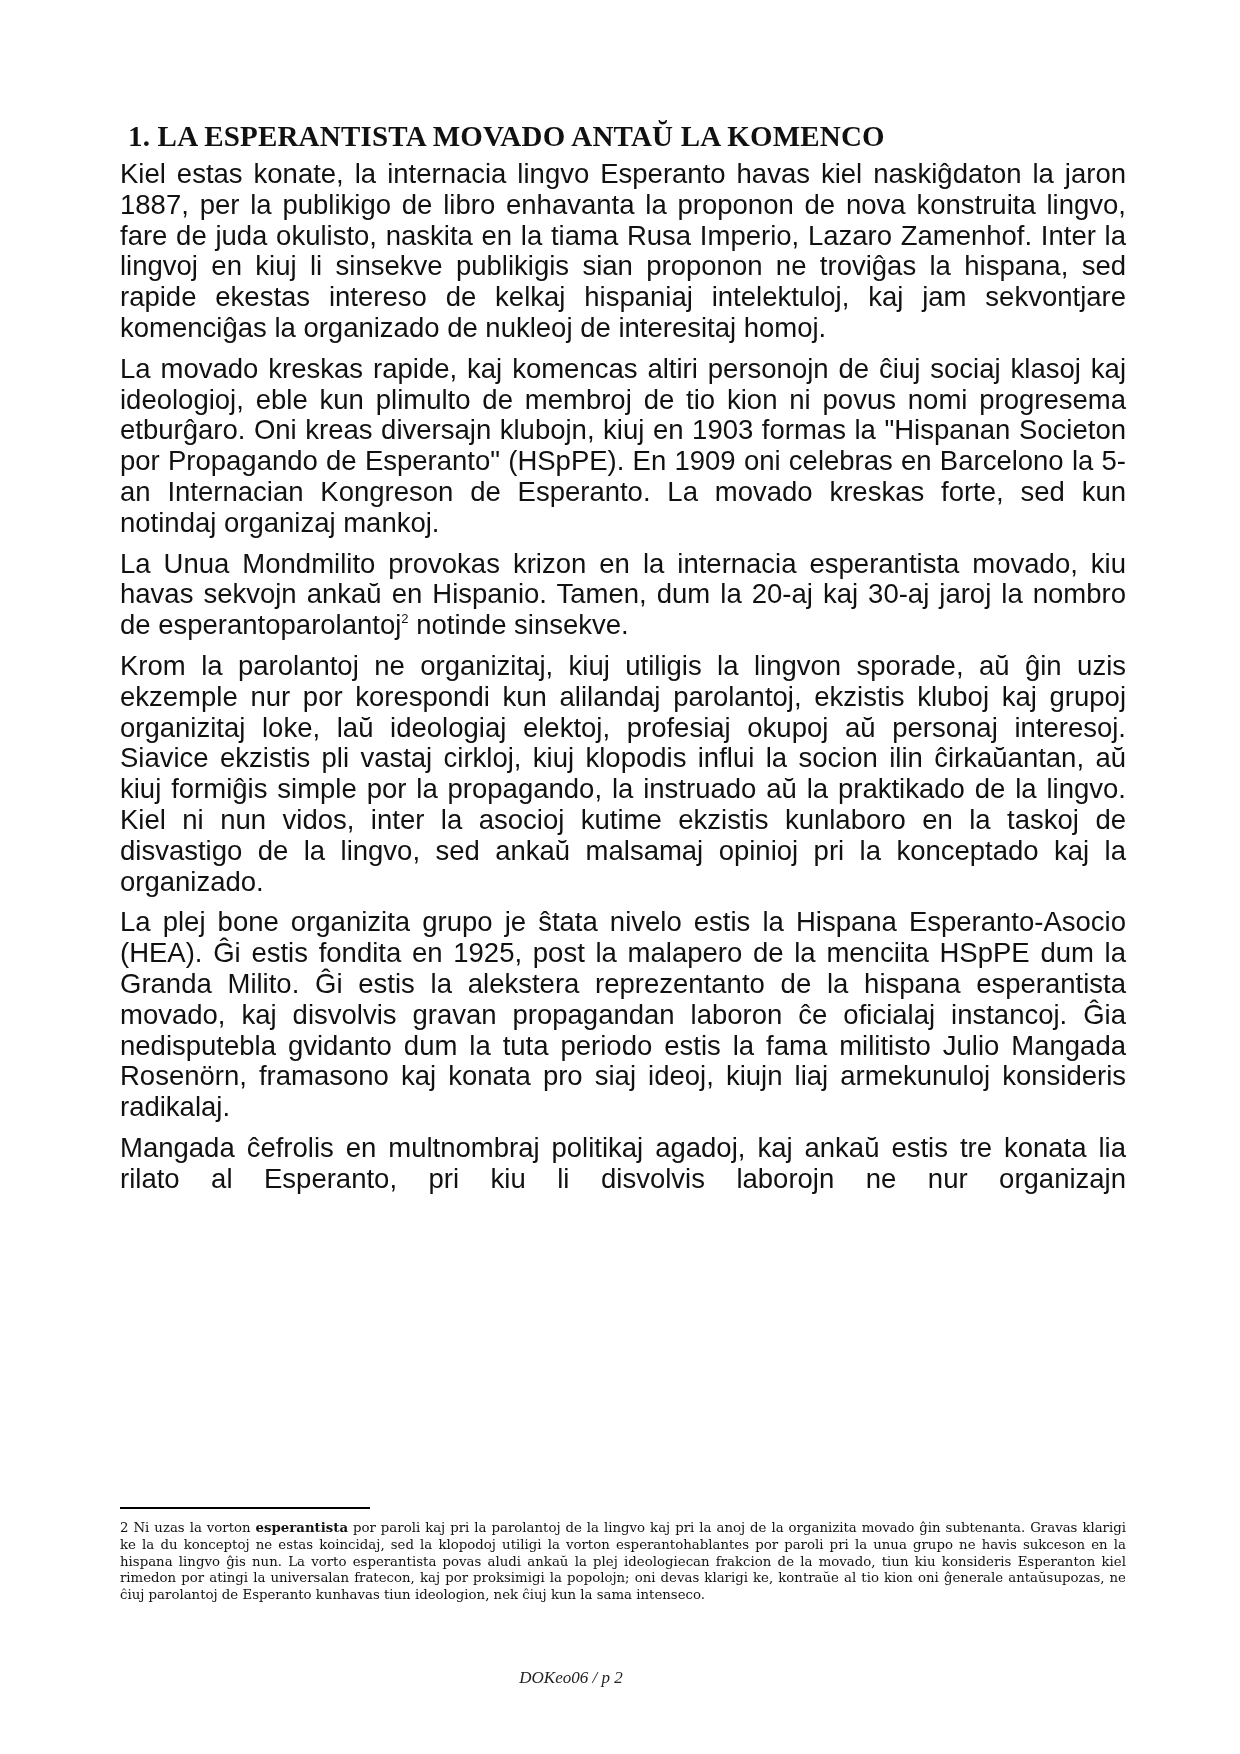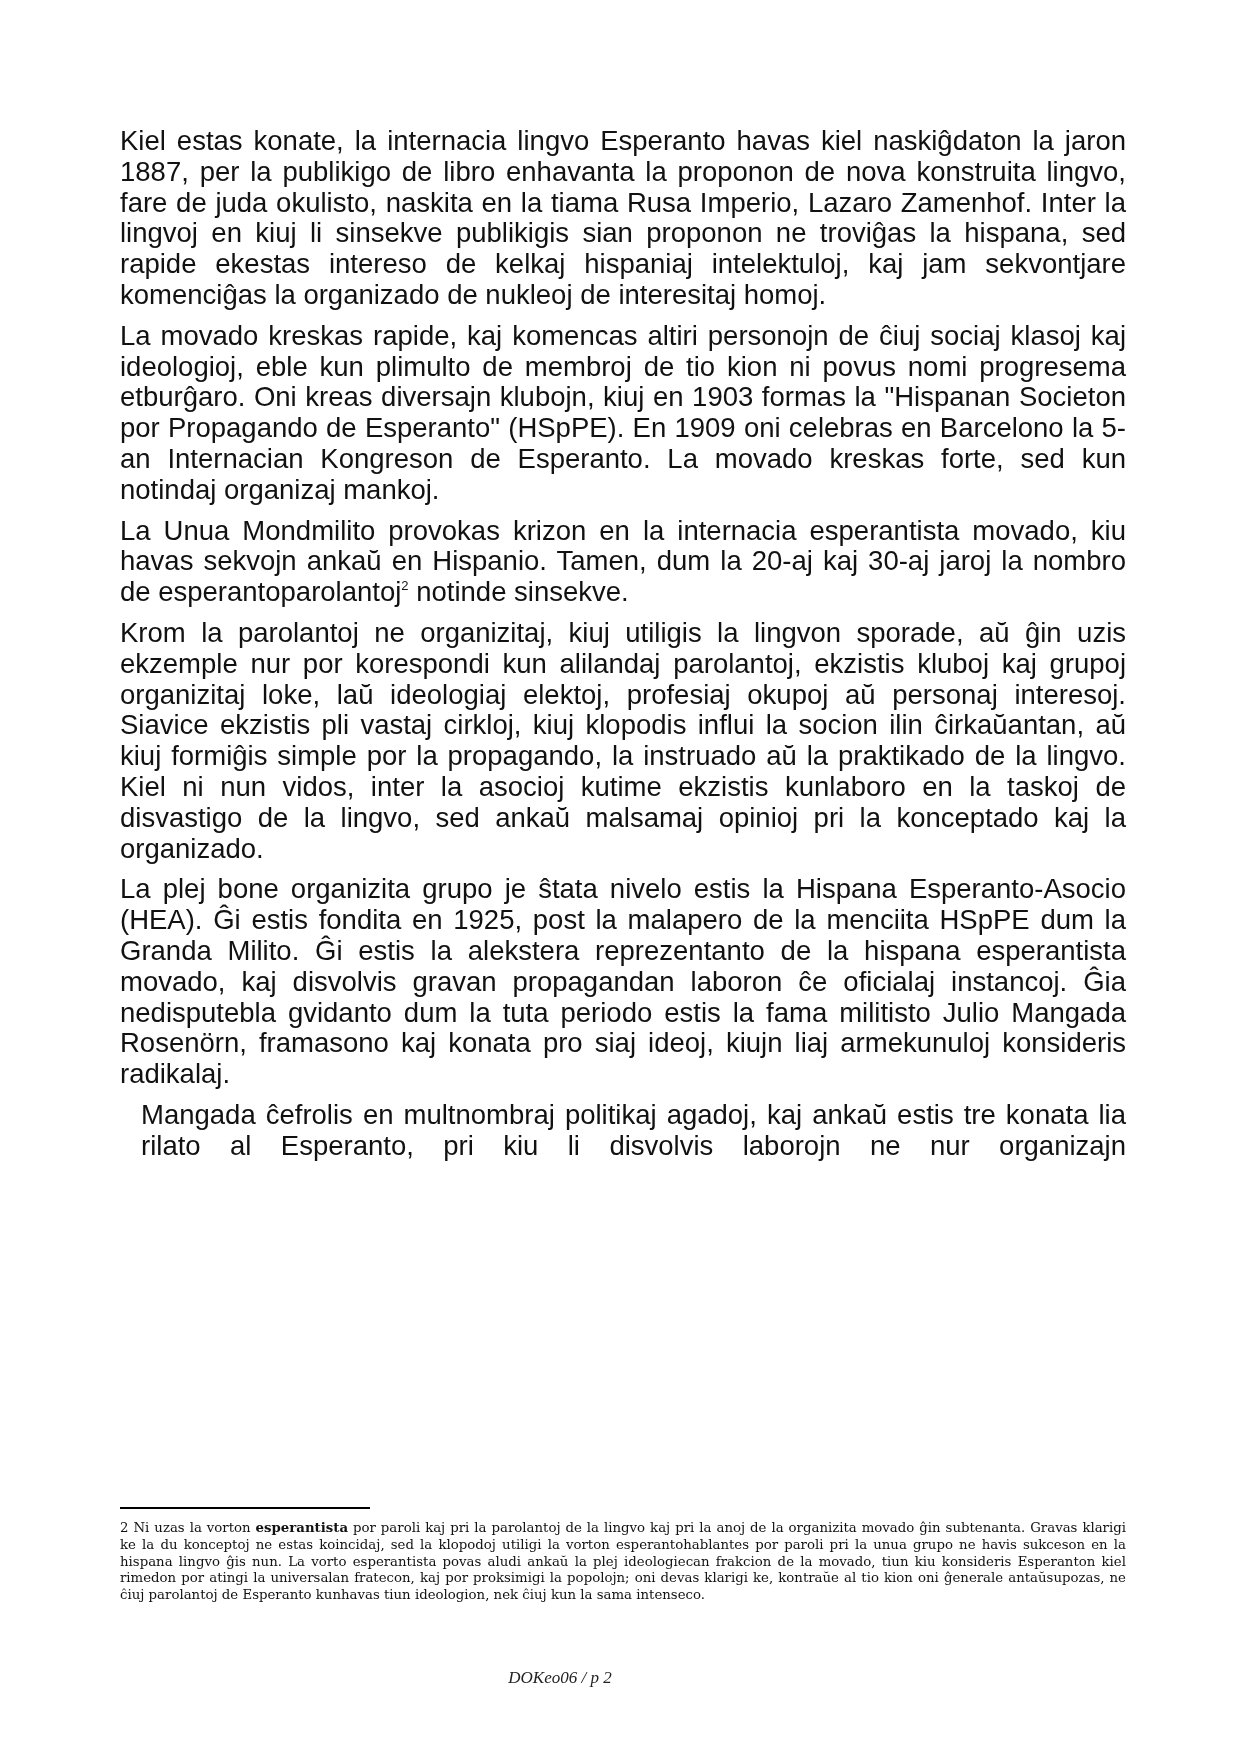--- a/index.html
+++ b/index.html
@@ -18,37 +18,38 @@
   }
   .para sup { font-size: 13px; vertical-align: 11px; line-height: 0; }
   .fn-rule { position: absolute; left: 120px; top: 1507px; width: 250px; height: 0; border-top: 2px solid #000; }
   .footnote {
     position: absolute; left: 120px; top: 1520px; width: 1006px;
     font-family: "DejaVu Serif", "Liberation Serif", serif;
     font-size: 13.3px; line-height: 16.8px; text-align: justify; color: #111;
   }
   .footnote b { font-weight: bold; margin-top: 22px; }
   .footer {
-    position: absolute; left: 0; top: 1668px; width: 1120px; text-align: center;
+    position: absolute; left: 11px; top: 1668px; width: 1120px; text-align: center;
     font-family: "Liberation Serif", "DejaVu Serif", serif; font-style: italic;
     font-size: 17px; color: #222;
   }
 </style>
 </head>
 <body>
 
 <div class="page">
   <h1 class="heading">
+    <span>1. LA ESPERANTISTA MOVADO ANTAŬ LA KOMENCO</span>
   </h1>
 
   <p class="para">Kiel estas konate, la internacia lingvo Esperanto havas kiel naskiĝdaton la jaron 1887, per la publikigo de libro enhavanta la proponon de nova konstruita lingvo, fare de juda okulisto, naskita en la tiama Rusa Imperio, Lazaro Zamenhof. Inter la lingvoj en kiuj li sinsekve publikigis sian proponon ne troviĝas la hispana, sed rapide ekestas intereso de kelkaj hispaniaj intelektuloj, kaj jam sekvontjare komenciĝas la organizado de nukleoj de interesitaj homoj.</p>
   <p class="para">La movado kreskas rapide, kaj komencas altiri personojn de ĉiuj sociaj klasoj kaj ideologioj, eble kun plimulto de membroj de tio kion ni povus nomi progresema etburĝaro. Oni kreas diversajn klubojn, kiuj en 1903 formas la "Hispanan Societon por Propagando de Esperanto" (HSpPE). En 1909 oni celebras en Barcelono la 5-an Internacian Kongreson de Esperanto. La movado kreskas forte, sed kun notindaj organizaj mankoj.</p>
   <p class="para"><span>La Unua Mondmilito provokas krizon en la internacia esperantista movado, kiu havas sekvojn ankaŭ en Hispanio. Tamen, dum la 20-aj kaj 30-aj jaroj la nombro de esperantoparolantoj</span><sup>2</sup><span> notinde sinsekve.</span></p>
   <p class="para">Krom la parolantoj ne organizitaj, kiuj utiligis la lingvon sporade, aŭ ĝin uzis ekzemple nur por korespondi kun alilandaj parolantoj, ekzistis kluboj kaj grupoj organizitaj loke, laŭ ideologiaj elektoj, profesiaj okupoj aŭ personaj interesoj. Siavice ekzistis pli vastaj cirkloj, kiuj klopodis influi la socion ilin ĉirkaŭantan, aŭ kiuj formiĝis simple por la propagando, la instruado aŭ la praktikado de la lingvo. Kiel ni nun vidos, inter la asocioj kutime ekzistis kunlaboro en la taskoj de disvastigo de la lingvo, sed ankaŭ malsamaj opinioj pri la konceptado kaj la organizado.</p>
   <p class="para">La plej bone organizita grupo je ŝtata nivelo estis la Hispana Esperanto-Asocio (HEA). Ĝi estis fondita en 1925, post la malapero de la menciita HSpPE dum la Granda Milito. Ĝi estis la alekstera reprezentanto de la hispana esperantista movado, kaj disvolvis gravan propagandan laboron ĉe oficialaj instancoj. Ĝia nedisputebla gvidanto dum la tuta periodo estis la fama militisto Julio Mangada Rosenörn, framasono kaj konata pro siaj ideoj, kiujn liaj armekunuloj konsideris radikalaj.</p>
-  <p class="para" style="text-align-last: justify; margin-left: 21px;">Mangada ĉefrolis en multnombraj politikaj agadoj, kaj ankaŭ estis tre konata lia rilato al Esperanto, pri kiu li disvolvis laborojn ne nur organizajn</p>
+  <p class="para" style="text-align-last: justify;">Mangada ĉefrolis en multnombraj politikaj agadoj, kaj ankaŭ estis tre konata lia rilato al Esperanto, pri kiu li disvolvis laborojn ne nur organizajn</p>
 </div>
 
 <div class="fn-rule"></div>
 
 <div class="footnote"><span>2</span><span> Ni uzas la vorton </span><b>esperantista</b><span> por paroli kaj pri la parolantoj de la lingvo kaj pri la anoj de la organizita movado ĝin subtenanta. Gravas klarigi ke la du konceptoj ne estas koincidaj, sed la klopodoj utiligi la vorton esperantohablantes por paroli pri la unua grupo ne havis sukceson en la hispana lingvo ĝis nun. La vorto esperantista povas aludi ankaŭ la plej ideologiecan frakcion de la movado, tiun kiu konsideris Esperanton kiel rimedon por atingi la universalan fratecon, kaj por proksimigi la popolojn; oni devas klarigi ke, kontraŭe al tio kion oni ĝenerale antaŭsupozas, ne ĉiuj parolantoj de Esperanto kunhavas tiun ideologion, nek ĉiuj kun la sama intenseco.</span></div>
 
 <div class="footer">DOKeo06 / p 2</div>
 
 </body></html>

